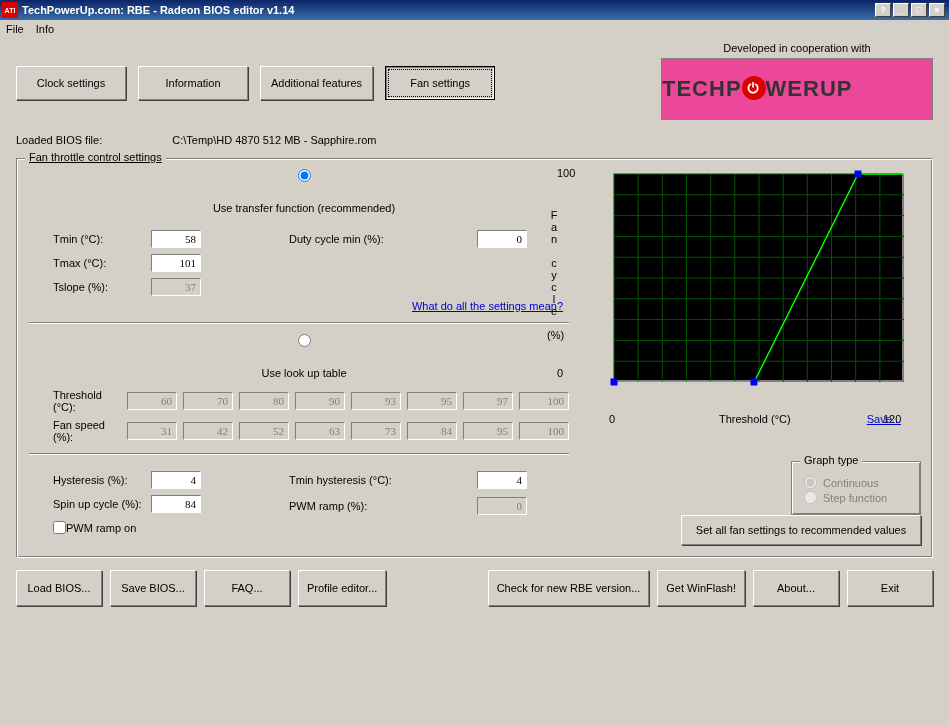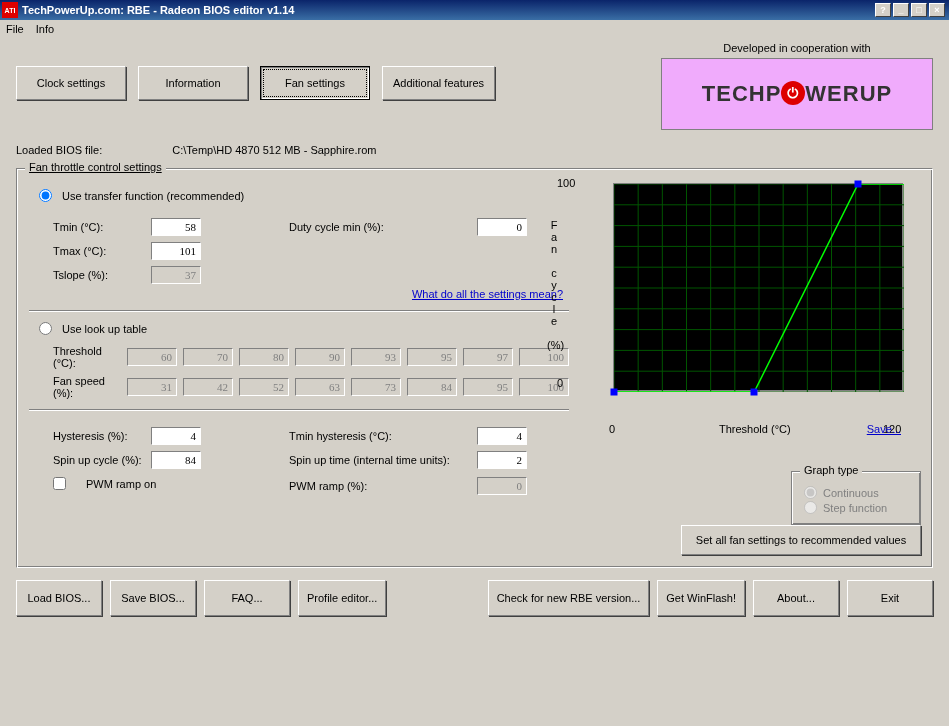--- a/index.html
+++ b/index.html
@@ -82,24 +82,24 @@
   .btn.selected-outline {
     outline:1px dotted #000;
     outline-offset:-4px;
   }
   .logo-area {
     margin-left:auto;
     text-align:center;
   }
   .logo-caption { font-size:11px; margin-bottom:4px;}
   .logo-box {
-    width: 272px; height: 72px;
-    background:#f0abfc;
+    width: 272px; height: 62px;
+    background:#ec4899;
     border:1px solid #808080;
-    display:flex;align-items:center;justify-content:center;
+    display:flex;align-items:center;justify-content:flex-start;
   }
   .logo-text { font-size:22px; font-weight:bold; letter-spacing:1px; color:#333;}
   .logo-o { color:#d00; display:inline-flex; align-items:center; justify-content:center; width:24px; height:24px; border-radius:50%; background:#d00; color:#fff; font-size:14px; vertical-align:middle; position:relative; top:-2px;}
   .loaded-row { margin-top: 14px; display:flex; gap:70px;}
   .groupbox {
     border:1px solid #808080;
     border-top-color:#808080;
     border-left-color:#808080;
     border-right-color:#fff;
     border-bottom-color:#fff;
@@ -111,21 +111,21 @@
   .groupbox-title {
     position:absolute;
     top:-8px; left:8px;
     background:#d4d0c8;
     padding:0 4px;
     text-decoration:underline;
   }
   .main-area { display:flex; gap:10px; align-items:flex-start;}
   .left-col { width: 540px;}
   .right-col { flex:1;}
-  .radio-row { display:flex; align-items:center; gap:10px; margin:10px 0 10px 10px;}
+  .radio-row { display:flex; align-items:center; gap:20px; margin:0 0 10px 10px;flex-direction:column;}
   input[type=radio] { margin:0;}
   .field-row { display:flex; align-items:center; margin:6px 0 6px 24px; gap:8px;}
   .field-label { width: 90px;}
   .field-label-wide { width: 180px;}
   .txt {
     width:50px; height:18px;
     border:1px solid #808080;
     border-right-color:#fff;
     border-bottom-color:#fff;
     background:#fff;
@@ -193,21 +193,21 @@
     box-shadow: 1px 1px 0 #404040;
     padding: 0 8px;
     height: 36px;
     min-width: 86px;
     display:flex;align-items:center;justify-content:center;
     cursor:pointer;
     font-size:11px;
     text-align:center;
     line-height:12px;
   }
-  .chk { display:flex; align-items:center; gap:20px; margin-left:24px;}
+  .chk { display:flex; align-items:center; gap:0; margin-left:24px;}
   input[type=checkbox]{margin:0;}
   .dot { position:absolute; width:7px; height:7px; background:#0000ff; transform:translate(-50%,-50%);}
 </style>
 </head>
 <body>
 
 <div class="titlebar">
   <div class="titlebar-icon">ATI</div>
   <div class="titlebar-text">TechPowerUp.com: RBE - Radeon BIOS editor v1.14</div>
   <div class="winbtns">
@@ -221,22 +221,22 @@
 <div class="menubar">
   <span class="menuitem">File</span>
   <span class="menuitem">Info</span>
 </div>
 
 <div class="client">
   <div class="topstrip">
     <div class="tabbtns">
       <div class="btn">Clock settings</div>
       <div class="btn">Information</div>
+      <div class="btn">Additional features</div>
       <div class="btn selected selected-outline">Fan settings</div>
-      <div class="btn">Additional features</div>
     </div>
     <div class="logo-area">
       <div class="logo-caption">Developed in cooperation with</div>
       <div class="logo-box">
         <span class="logo-text">
           <span>TECHP</span><span class="logo-o">⏻</span><span>WERUP</span>
         </span>
       </div>
     </div>
   </div>
@@ -331,24 +331,20 @@
             </div>
             <div class="chk" style="margin-top:8px;">
               <input type="checkbox" style="">
               <span>PWM ramp on</span>
             </div>
           </div>
           <div style="flex:1;">
             <div class="field-row" style="margin-left:0;">
               <span class="field-label-wide">Tmin hysteresis (°C):</span>
               <input class="txt" value="4" style="">
-            </div>
-            <div class="field-row" style="margin-left:0;">
-              <span class="field-label-wide">Spin up time (internal time units):</span>
-              <input class="txt" value="2" style="">
             </div>
             <div class="field-row" style="margin-left:0; margin-top:8px;">
               <span class="field-label-wide">PWM ramp (%):</span>
               <input class="txt disabled" disabled="" value="0" style="">
             </div>
           </div>
         </div>
       </div>
 
       <div class="right-col">

